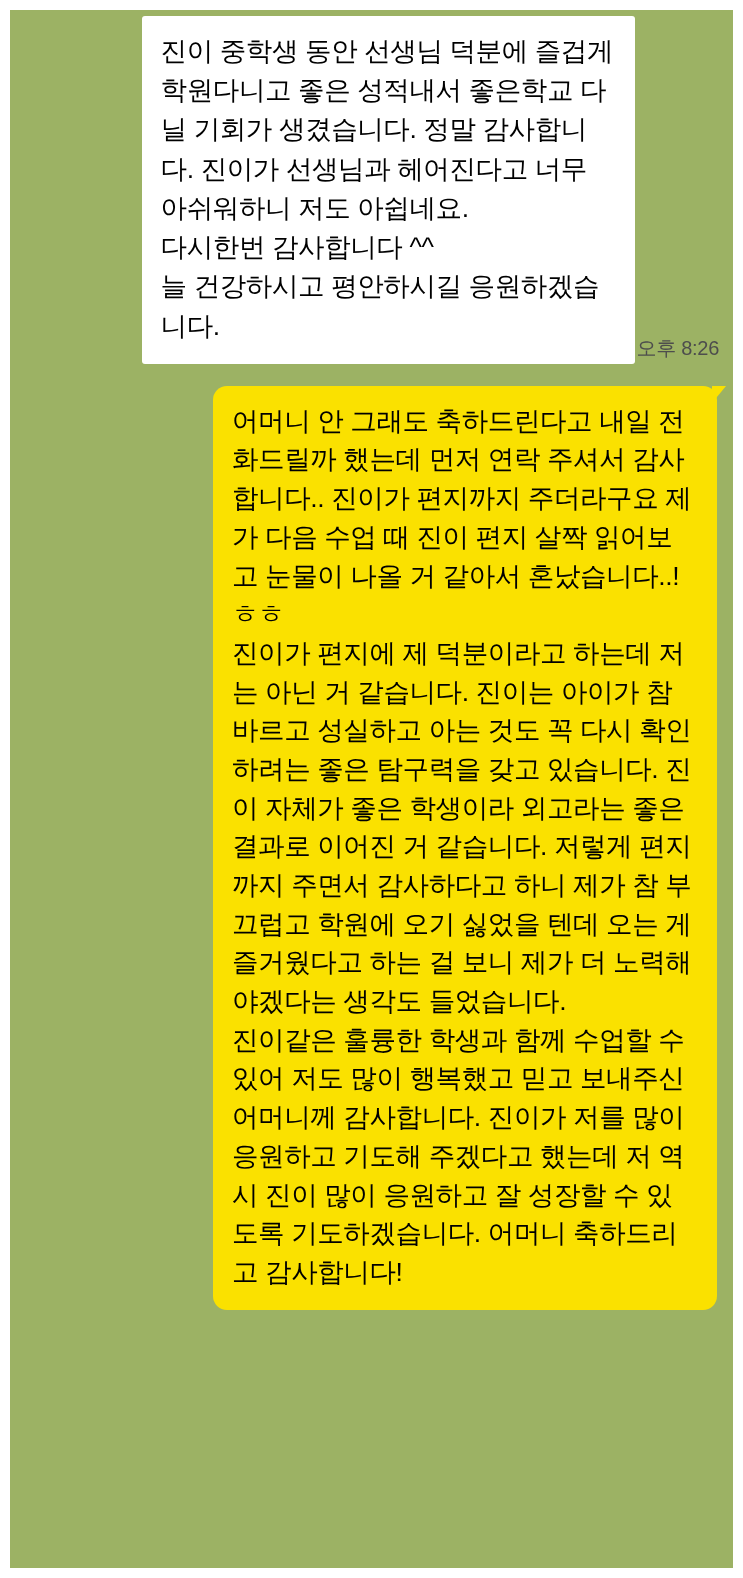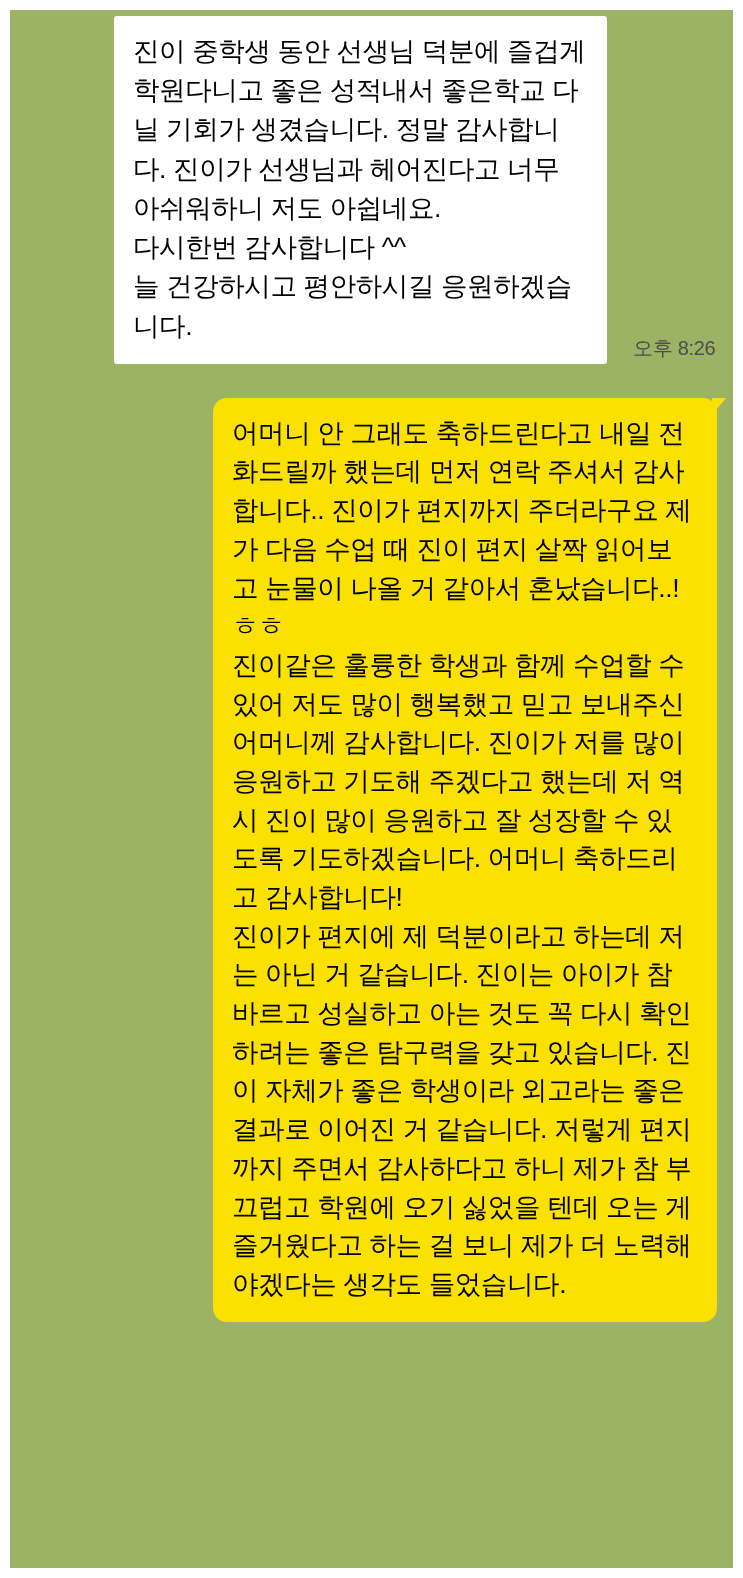--- a/index.html
+++ b/index.html
@@ -31,22 +31,22 @@
     width: 100%;
     height: 100%;
     box-sizing: border-box;
     padding: 6px 0 0 0;
   }
 
   
   .row-in {
     display: flex;
     align-items: flex-end;
-    justify-content: flex-start;
-    padding-left: 104px;
+    justify-content: flex-end;
+    padding-left: 58px;
     padding-right: 14px;
   }
   .bubble-in {
     background: #ffffff;
     color: #000000;
     border-radius: 3px;
     padding: 16px 19px 18px 19px;
     max-width: 455px;
     font-size: 26.5px;
     line-height: 1.48;
@@ -57,21 +57,21 @@
     margin: 0;
   }
 
   
   .row-out {
     display: flex;
     align-items: center;
     justify-content: flex-end;
     padding-left: 14px;
     padding-right: 16px;
-    margin-top: 34px;
+    margin-top: 22px;
   }
   .bubble-out {
     position: relative;
     background: #fae100;
     color: #000000;
     border-radius: 14px;
     padding: 16px 19px 18px 19px;
     max-width: 466px;
     font-size: 26.5px;
     line-height: 1.46;
@@ -89,21 +89,21 @@
     width: 0;
     height: 0;
     border-top: 0px solid transparent;
     border-left: 14px solid #fae100;
     border-bottom: 17px solid transparent;
   }
 
   
   .time-in {
     align-self: flex-end;
-    margin-left: 26px;
+    margin-left: 2px;
     margin-bottom: 2px;
     font-size: 20px;
     color: #4d4d4d;
     white-space: nowrap;
     letter-spacing: -0.3px;
   }
 </style>
 </head>
 <body>
 
@@ -116,20 +116,20 @@
           <p>진이 중학생 동안 선생님 덕분에 즐겁게 학원다니고 좋은 성적내서 좋은학교 다닐 기회가 생겼습니다. 정말 감사합니다. 진이가 선생님과 헤어진다고 너무 아쉬워하니 저도 아쉽네요.</p>
           <p>다시한번 감사합니다 ^^</p>
           <p>늘 건강하시고 평안하시길 응원하겠습니다.</p>
         </div>
         <div class="time-in">오후 8:26</div>
       </div>
 
       <div class="row-out">
         <div class="bubble-out">
           <p>어머니 안 그래도 축하드린다고 내일 전화드릴까 했는데 먼저 연락 주셔서 감사합니다.. 진이가 편지까지 주더라구요 제가 다음 수업 때 진이 편지 살짝 읽어보고 눈물이 나올 거 같아서 혼났습니다..! ㅎㅎ</p>
+          <p>진이가 편지에 제 덕분이라고 하는데 저는 아닌 거 같습니다. 진이는 아이가 참 바르고 성실하고 아는 것도 꼭 다시 확인하려는 좋은 탐구력을 갖고 있습니다. 진이 자체가 좋은 학생이라 외고라는 좋은 결과로 이어진 거 같습니다. 저렇게 편지까지 주면서 감사하다고 하니 제가 참 부끄럽고 학원에 오기 싫었을 텐데 오는 게 즐거웠다고 하는 걸 보니 제가 더 노력해야겠다는 생각도 들었습니다.</p>
           <p>진이같은 훌륭한 학생과 함께 수업할 수 있어 저도 많이 행복했고 믿고 보내주신 어머니께 감사합니다. 진이가 저를 많이 응원하고 기도해 주겠다고 했는데 저 역시 진이 많이 응원하고 잘 성장할 수 있도록 기도하겠습니다. 어머니 축하드리고 감사합니다!</p>
-          <p>진이가 편지에 제 덕분이라고 하는데 저는 아닌 거 같습니다. 진이는 아이가 참 바르고 성실하고 아는 것도 꼭 다시 확인하려는 좋은 탐구력을 갖고 있습니다. 진이 자체가 좋은 학생이라 외고라는 좋은 결과로 이어진 거 같습니다. 저렇게 편지까지 주면서 감사하다고 하니 제가 참 부끄럽고 학원에 오기 싫었을 텐데 오는 게 즐거웠다고 하는 걸 보니 제가 더 노력해야겠다는 생각도 들었습니다.</p>
         </div>
       </div>
 
     </div>
   </div>
 </div>
 
 </body></html>

